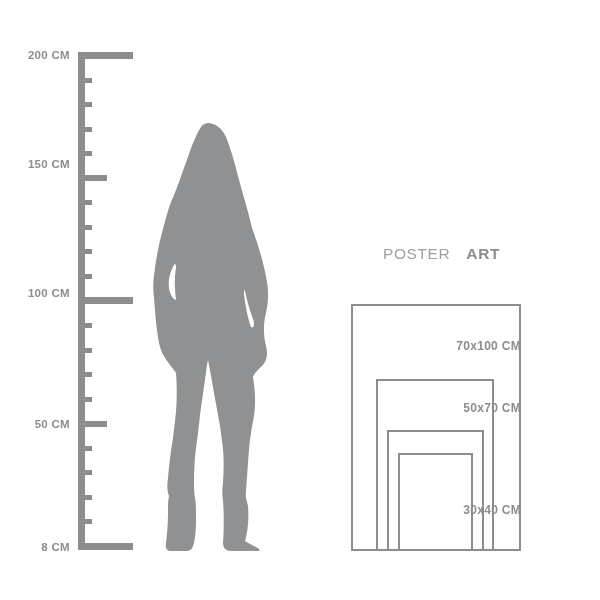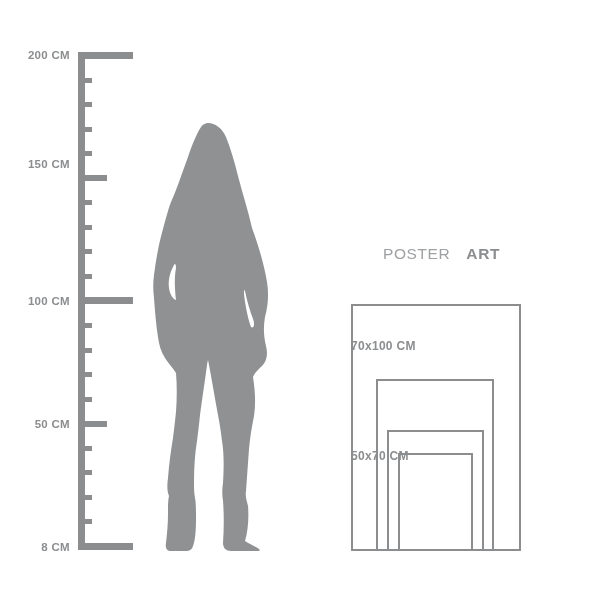--- a/index.html
+++ b/index.html
@@ -35,25 +35,25 @@
   }
   .poster-title .t-reg{font-weight:400;color:var(--gray-light);margin-right:16px;}
   .poster-title .t-bold{font-weight:700;color:var(--gray);}
   .prect{position:absolute;border:2px solid var(--gray);box-sizing:border-box;background:transparent;}
   .prect-70x100{left:351px;top:304px;width:170px;height:247px;}
   .prect-50x70{left:376px;top:379px;width:118px;height:172px;}
   .prect-40x50{left:387px;top:430px;width:97px;height:121px;}
   .prect-30x40{left:398px;top:453px;width:75px;height:98px;}
   .psize-label{
     position:absolute;left:351px;width:170px;height:15px;line-height:15px;
-    text-align:left;font-size:12px;font-weight:bold;color:var(--gray);
+    text-align:right;font-size:12px;font-weight:bold;color:var(--gray);
     letter-spacing:0.3px;
   }
   .psize-0{top:339px;}
-  .psize-1{top:401px;margin-top:48px;}
+  .psize-1{top:401px;}
   .psize-2{top:437px;}
   .psize-3{top:503px;}
 </style>
 </head>
 <body>
 
 <div class="canvas">
 
   <div>
     <div class="ruler-bar"></div>
@@ -77,21 +77,21 @@
     <div class="tk tk-s" style="top:348px"></div>
     <div class="tk tk-s" style="top:372px"></div>
     <div class="tk tk-s" style="top:397px"></div>
     <div class="tk tk-s" style="top:446px"></div>
     <div class="tk tk-s" style="top:470px"></div>
     <div class="tk tk-s" style="top:495px"></div>
     <div class="tk tk-s" style="top:519px"></div>
 
     <div class="ruler-label" style="top:48px">200 CM</div>
     <div class="ruler-label" style="top:157px">150 CM</div>
-    <div class="ruler-label" style="top:294px">100 CM</div>
+    <div class="ruler-label" style="top:286px">100 CM</div>
     <div class="ruler-label" style="top:417px">50 CM</div>
     <div class="ruler-label" style="top:540px">8 CM</div>
   </div>
 
   <svg class="silhouette" viewBox="150 120 122 432" aria-hidden="true">
     <path class="body" d="
       M 208,123
       C 215,123 222,128 226,137
       C 230,147 234,160 238,176
       C 242,192 248,210 252,228
@@ -157,14 +157,15 @@
     <span class="t-reg">POSTER</span><span class="t-bold">ART</span>
   </div>
 
   <div class="prect prect-70x100"></div>
   <div class="prect prect-50x70"></div>
   <div class="prect prect-40x50"></div>
   <div class="prect prect-30x40"></div>
 
   <div class="psize-label psize-0">70x100 CM</div>
   <div class="psize-label psize-1">50x70 CM</div>
+  <div class="psize-label psize-3">30x40 CM</div>
 
 </div>
 
 </body></html>

